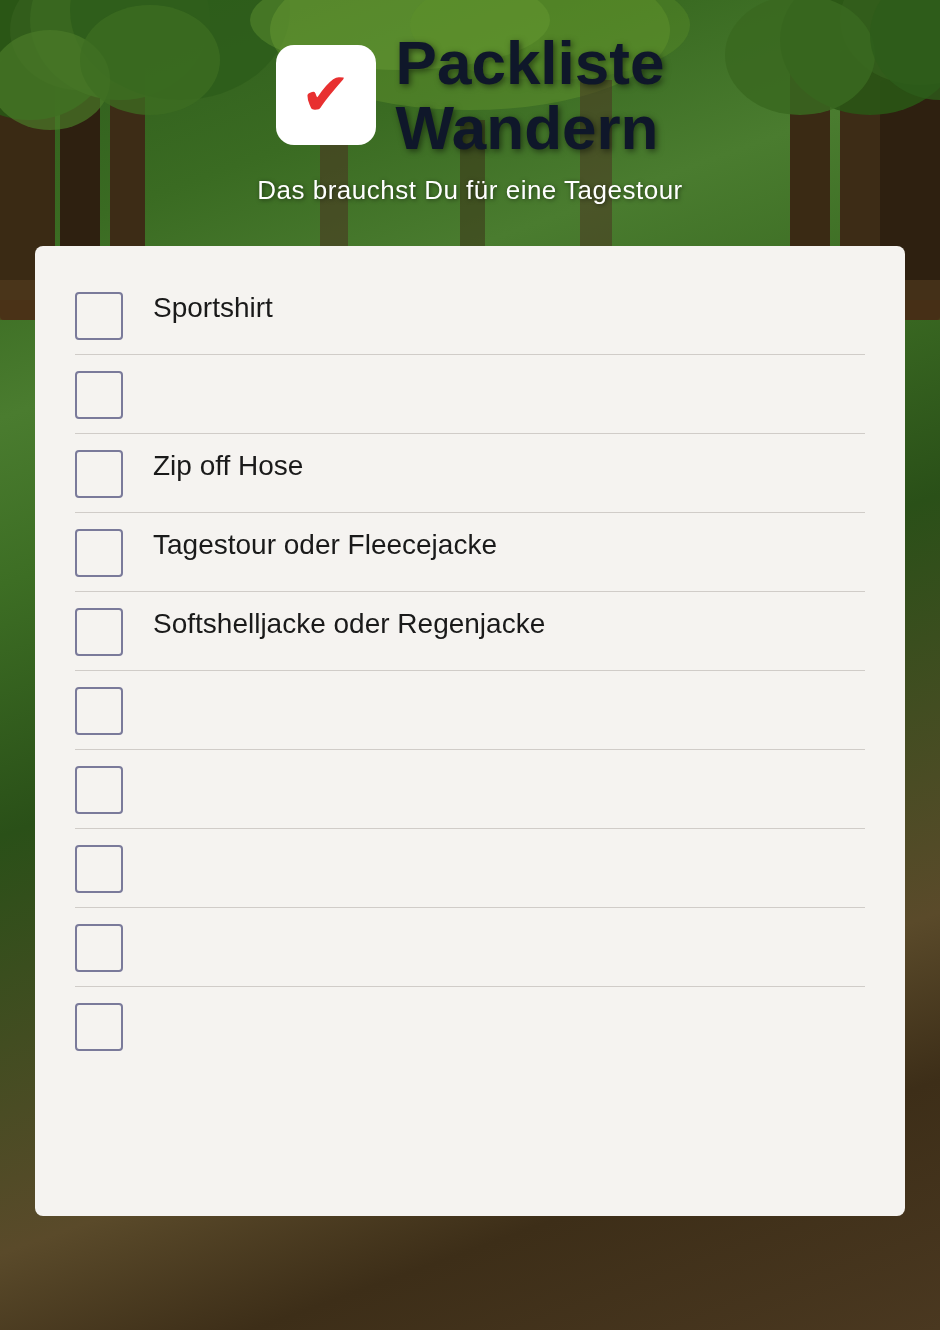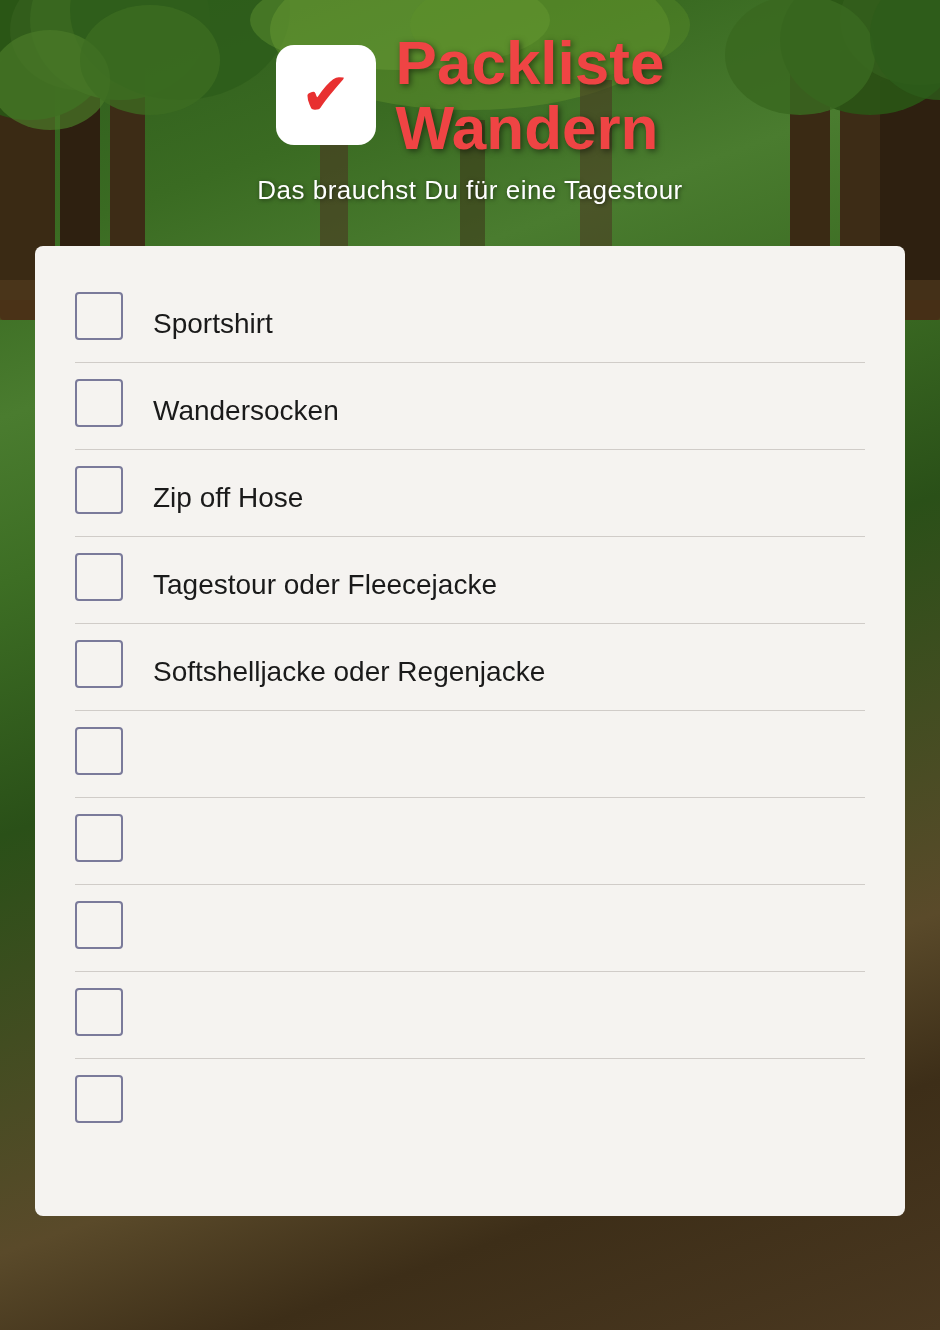--- a/index.html
+++ b/index.html
@@ -59,21 +59,21 @@
 
     .checkmark-icon {
       font-size: 60px;
       color: #e83030;
       line-height: 1;
     }
 
     .title-text {
       font-size: 62px;
       font-weight: 900;
-      color: #ef4444;
+      color: #0f172a;
       text-shadow: 2px 2px 6px rgba(0,0,0,0.5);
       line-height: 1.05;
     }
 
     .subtitle-text {
       font-size: 26px;
       color: white;
       text-shadow: 1px 1px 4px rgba(0,0,0,0.5);
       font-weight: 400;
       letter-spacing: 0.5px;
@@ -84,22 +84,22 @@
       z-index: 2;
       background: #f5f3f0;
       border-radius: 8px;
       margin: 0 35px;
       padding: 30px 40px 30px 40px;
       min-height: 970px;
     }
 
     .checklist-item {
       display: flex;
-      align-items: flex-end;
-      padding: 16px 0 22px 0;
+      align-items: flex-start;
+      padding: 16px 0 14px 0;
       border-bottom: 1px solid #d0ccc8;
       gap: 30px;
     }
 
     .checklist-item:last-child {
       border-bottom: none;
     }
 
     .checkbox-box {
       width: 48px;
@@ -177,21 +177,20 @@
 </div>
 
 <div class="checklist-container">
   <div id="checklist-list">
   <div class="checklist-item">
         <div class="checkbox-box"></div>
         <span class="item-label">Sportshirt</span>
       </div>
       <div class="checklist-item">
         <div class="checkbox-box"></div>
-        <span class="item-label">Wandersocken</span>
       </div>
       <div class="checklist-item">
         <div class="checkbox-box"></div>
         <span class="item-label">Zip off Hose</span>
       </div>
       <div class="checklist-item">
         <div class="checkbox-box"></div>
         <span class="item-label">Tagestour oder Fleecejacke</span>
       </div>
       <div class="checklist-item">

